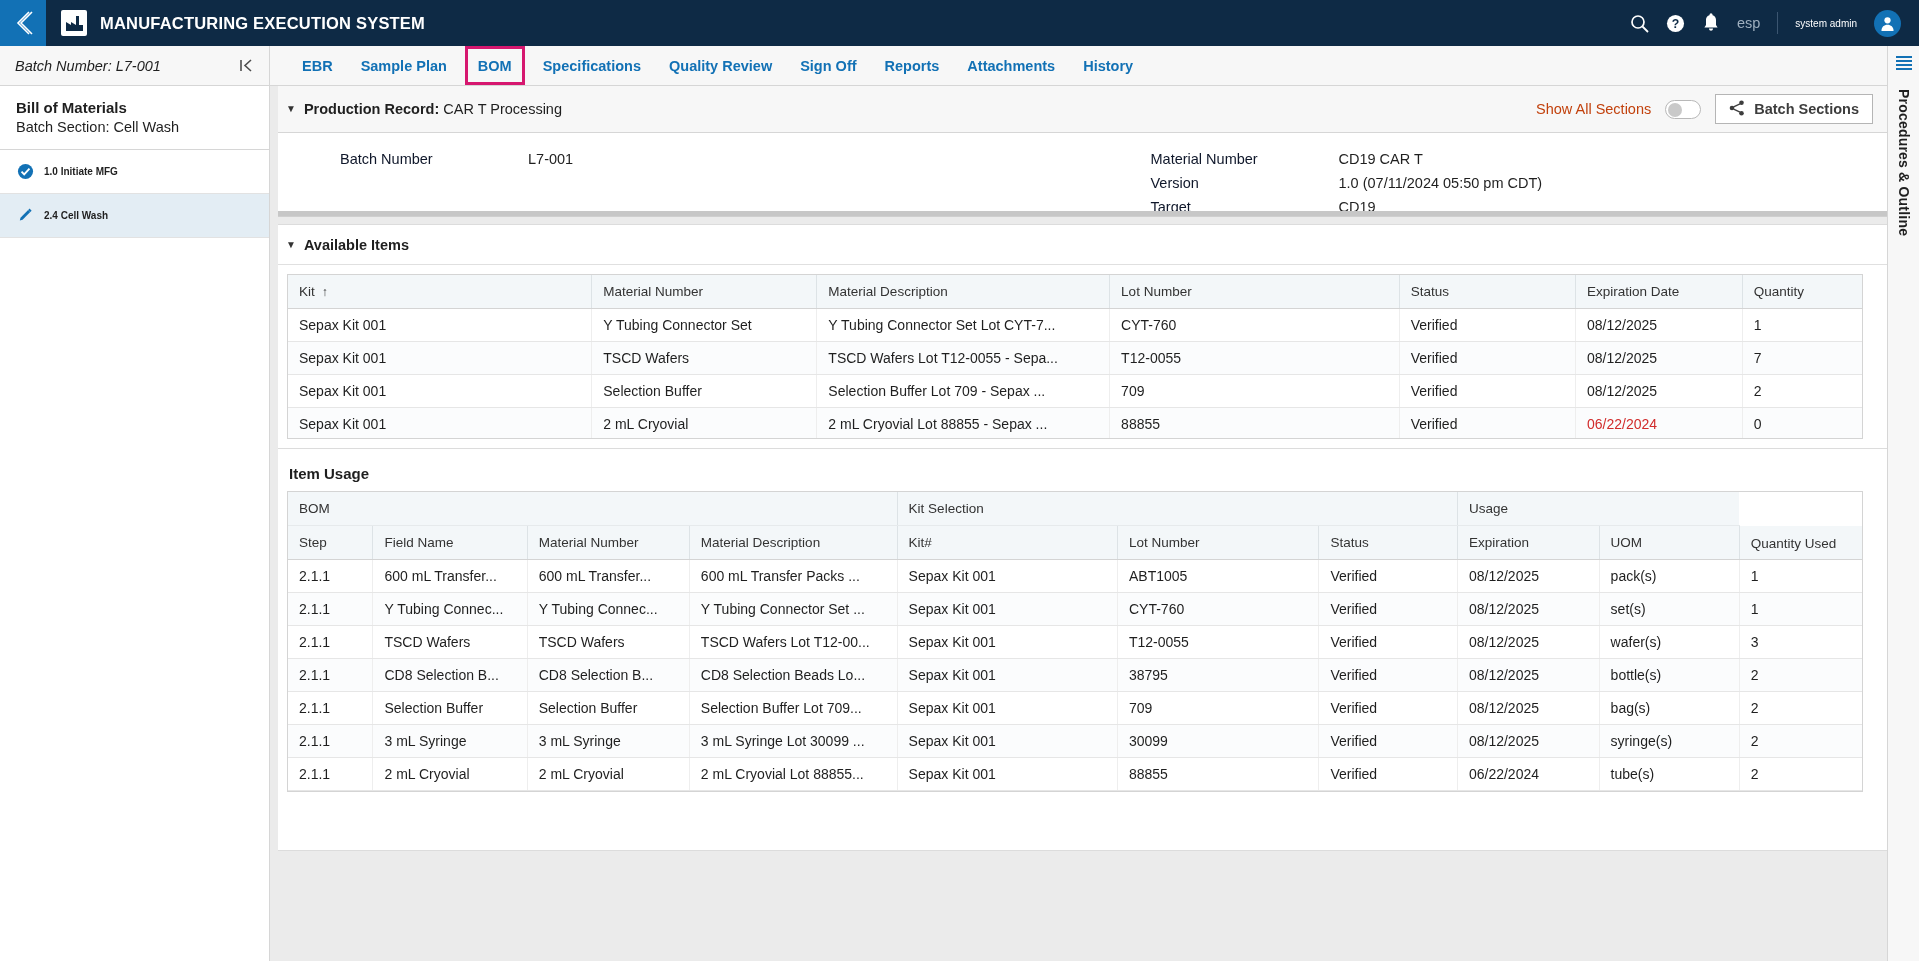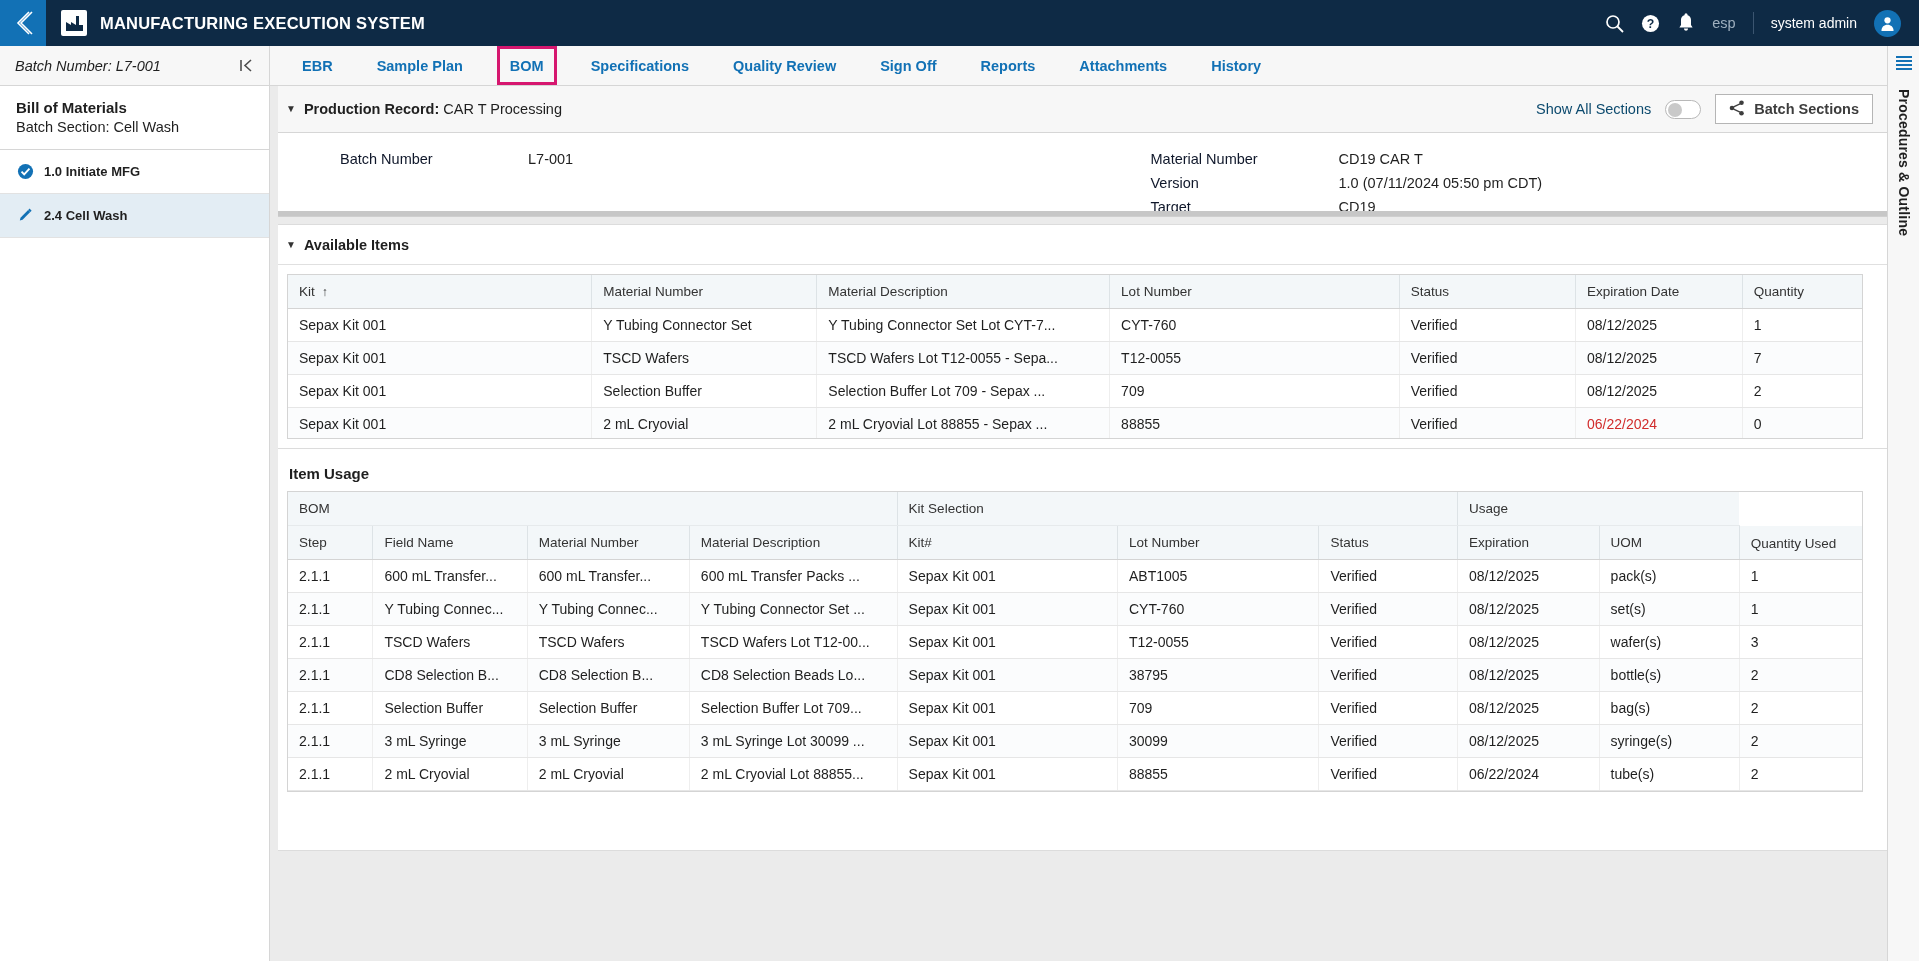--- a/index.html
+++ b/index.html
@@ -50,21 +50,21 @@
     gap: 17px;
     padding-right: 18px;
   }
   .top-icon { cursor: pointer; display: flex; align-items: center; }
   .lang {
     color: #9fb0bf; font-size: 14.5px;
   }
   .divider-v {
     width: 1px; height: 22px; background: #3b5570;
   }
-  .username { color: #ffffff; font-size: 14px; white-space: nowrap; }
+  .username { color: #ffffff; font-size: 10px; white-space: nowrap; }
   .avatar {
     width: 27px; height: 27px; border-radius: 50%;
     background: #1271b5;
     display: flex; align-items: center; justify-content: center;
     cursor: pointer;
   }
 
   
   .subbar {
     height: 40px;
@@ -83,21 +83,21 @@
   }
   .batch-no-label { font-size: 14.5px; color: #1f1f1f; font-style: italic; }
   .collapse-btn {
     margin-left: auto; color: #4d4d4d; cursor: pointer;
     font-size: 15px; line-height: 1;
     display: flex; align-items: center;
   }
   .tabs {
     display: flex; align-items: stretch;
     padding-left: 18px;
-    gap: 16px;
+    gap: 0px;
   }
   .tab {
     display: flex; align-items: center;
     padding: 0 14px;
     font-size: 14.5px;
     font-weight: bold;
     color: #1271b5;
     cursor: pointer;
     white-space: nowrap;
   }
@@ -126,21 +126,21 @@
     border-bottom: 1px solid #d6d6d6;
   }
   .lp-title { font-size: 15px; font-weight: bold; color: #1f1f1f; }
   .lp-sub { font-size: 14.5px; color: #1f1f1f; margin-top: 3px; }
   .lp-item {
     height: 44px;
     display: flex; align-items: center;
     gap: 10px;
     padding: 0 16px;
     border-bottom: 1px solid #e2e2e2;
-    font-size: 13px;
+    font-size: 10px;
     font-weight: bold;
     color: #1f1f1f;
     cursor: pointer;
   }
   .lp-item.selected { background: #e3edf4; }
   .lp-icon { width: 18px; height: 18px; display: flex; align-items: center; justify-content: center; }
 
   
   .content {
     flex: 1 1 auto;
@@ -162,21 +162,21 @@
     display: flex; align-items: center;
     padding: 0 14px 0 0;
   }
   .caret {
     color: #333; font-size: 10px; margin: 0 8px 0 8px;
     cursor: pointer; line-height: 1;
   }
   .rh-label { font-size: 14.5px; font-weight: bold; color: #1f1f1f; }
   .rh-value { font-size: 14.5px; color: #1f1f1f; margin-left: 4px; }
   .rh-right { margin-left: auto; display: flex; align-items: center; gap: 14px; }
-  .toggle-label { font-size: 14.5px; color: #0c4a6e; }
+  .toggle-label { font-size: 14.5px; color: #c2410c; }
   .toggle {
     width: 36px; height: 19px; border-radius: 10px;
     background: #ffffff; border: 1px solid #b8b8b8;
     position: relative; cursor: pointer;
   }
   .toggle .knob {
     position: absolute; top: 2px; left: 2px;
     width: 14px; height: 14px; border-radius: 50%;
     background: #c9c9c9;
   }

